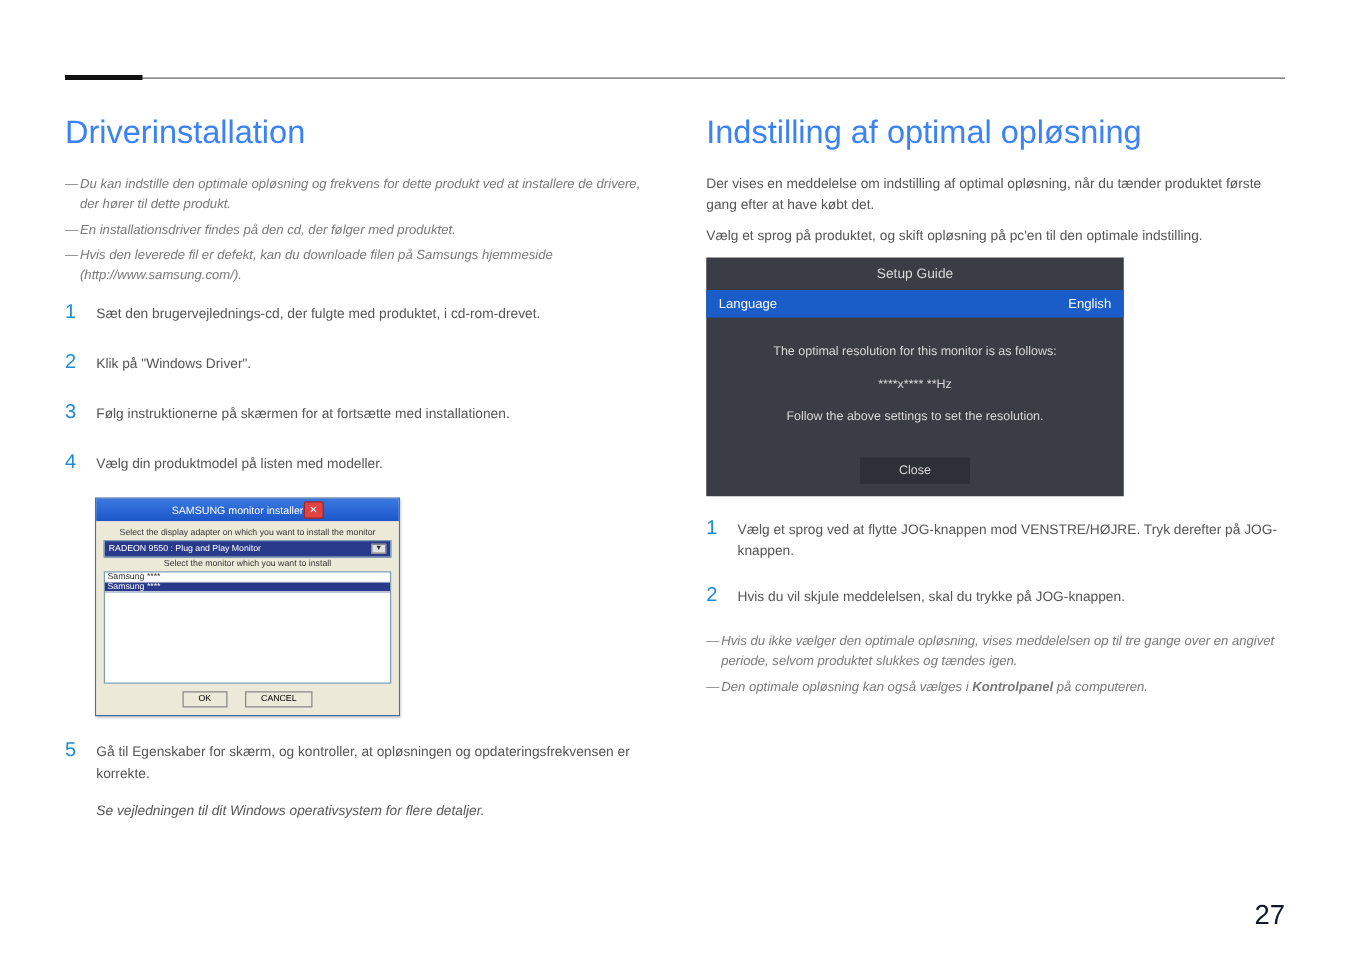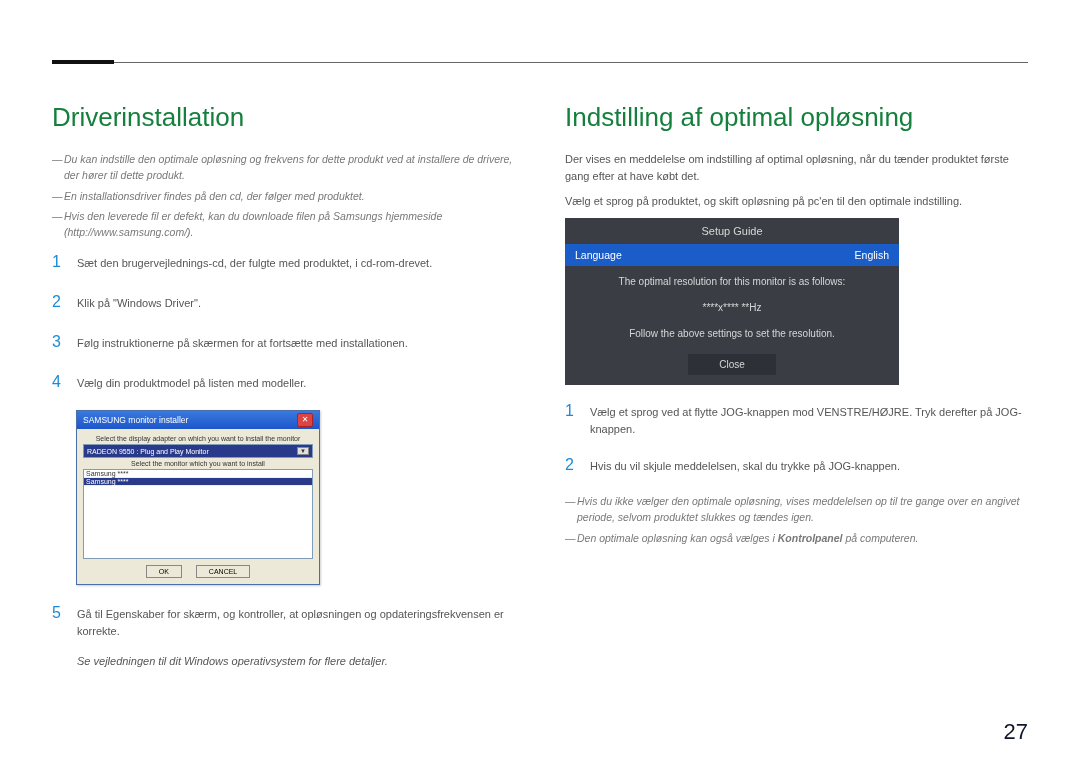--- a/index.html
+++ b/index.html
@@ -36,24 +36,24 @@
   .columns {
     display: flex;
     gap: 50px;
     padding-top: 30px;
   }
   .col {
     flex: 1;
     min-width: 0;
   }
   h1.section-title {
-    color: #15803d;
+    color: #3b82f6;
     font-weight: 400;
     font-size: 26px;
-    margin: 12px 0 18px 0;
+    margin: 0 0 18px 0;
   }
   .dash-list {
     list-style: none;
     padding-left: 0;
     margin: 0 0 10px 0;
     color: #787878;
     font-size: 10.5px;
     line-height: 1.55;
   }
   .dash-list li {
@@ -104,21 +104,21 @@
     font-family: Tahoma, Arial, sans-serif;
     box-shadow: 1px 1px 2px rgba(0,0,0,0.2);
   }
   .installer-titlebar {
     background: linear-gradient(to bottom, #3a79e0, #1c56c9);
     color: #fff;
     font-size: 8.5px;
     padding: 2px 6px;
     display: flex;
     align-items: center;
-    justify-content: space-between;
+    justify-content: center;
   }
   .installer-close {
     background: #d44;
     color: #fff;
     width: 14px;
     height: 12px;
     font-size: 8px;
     line-height: 12px;
     text-align: center;
     border-radius: 2px;
@@ -195,21 +195,21 @@
   }
   .osd-lang {
     background: #1a5cc8;
     display: flex;
     justify-content: space-between;
     padding: 5px 10px;
     font-size: 10.5px;
     color: #fff;
   }
   .osd-body {
-    padding: 8px 14px;
+    padding: 20px 14px;
     text-align: center;
     font-size: 10px;
     line-height: 1.6;
   }
   .osd-res {
     margin: 10px 0;
   }
   .osd-left {
     text-align: left;
     padding: 0 14px;

